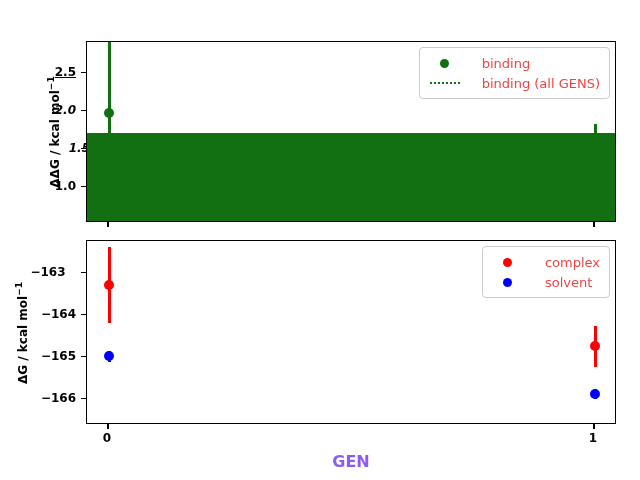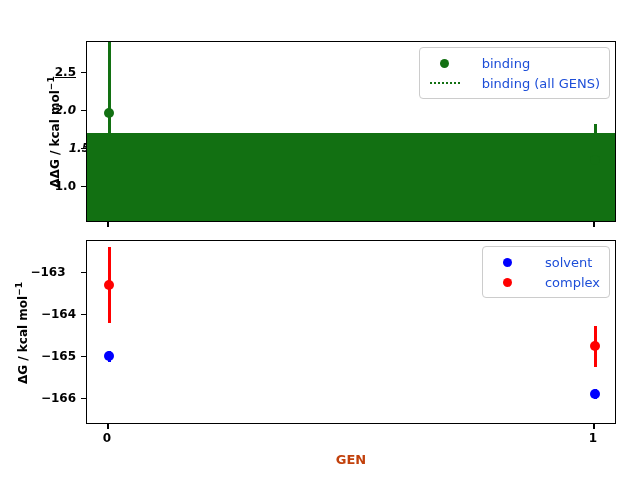--- a/index.html
+++ b/index.html
@@ -26,41 +26,41 @@
   }
   .xtick{position:absolute;width:1.7px;height:5px;background:#000;}
   .xtlabel{position:absolute;font-size:12px;font-weight:bold;color:#000;text-align:center;}
 
   
   .ylabel{
     position:absolute;font-size:12px;font-weight:bold;color:#000;
     transform-origin:50% 50%;transform:rotate(-90deg);white-space:nowrap;
   }
   .xlabel{
-    position:absolute;font-size:13px;font-weight:bold;color:#c2410c;
+    position:absolute;font-size:16px;font-weight:bold;color:#8b5cf6;
     text-align:center;white-space:nowrap;
   }
   .sup{font-size:9px;vertical-align:super;}
 
   
   .band{position:absolute;}
   .errline{position:absolute;width:3px;}
   .marker{position:absolute;border-radius:50%;}
 
   
   .legend{
     position:absolute;box-sizing:border-box;
     background:#fff;border:1px solid #ccc;border-radius:4px;
     padding:5px 9px 5px 8px;
   }
   .legrow{display:flex;align-items:center;height:20px;}
   .legkey{width:34px;display:flex;align-items:center;justify-content:center;}
   .legdot{width:9px;height:9px;border-radius:50%;display:block;}
   .legdash{width:30px;height:0;border-top:2.2px dotted #127012;display:block;}
-  .legtext{font-size:13px;color:#1d4ed8;margin-left:20px;white-space:nowrap;}
+  .legtext{font-size:13px;color:#ef4444;margin-left:20px;white-space:nowrap;}
 </style>
 </head>
 <body>
 
 <div id="fig">
 
 
   <div class="ylabel" style="left:-26px;top:124px;width:160px;text-align:center;">
     <span>ΔΔG / kcal mol</span><span class="sup">−1</span>
   </div>
@@ -132,29 +132,29 @@
 
     <div class="errline" style="left:506.5px;top:85px;height:41px;background:#ff0000;"></div>
     <div class="marker" style="left:503px;top:100px;width:10px;height:10px;background:#ff0000;"></div>
 
     <div class="errline" style="left:506.5px;top:148px;height:10px;background:#0000ff;"></div>
     <div class="marker" style="left:503px;top:148px;width:10px;height:10px;background:#0000ff;"></div>
 
     <div class="legend" style="right:5px;top:5px;">
       <div class="legrow">
         <span class="legkey">
+          <span class="legdot" style="background:#ff0000;"></span>
+        </span>
+        <span class="legtext">complex</span>
+      </div>
+      <div class="legrow">
+        <span class="legkey">
           <span class="legdot" style="background:#0000ff;"></span>
         </span>
         <span class="legtext">solvent</span>
-      </div>
-      <div class="legrow">
-        <span class="legkey">
-          <span class="legdot" style="background:#ff0000;"></span>
-        </span>
-        <span class="legtext">complex</span>
       </div>
     </div>
   </div>
 
   <div class="xtick" style="left:107px;top:424px;"></div>
   <div class="xtlabel" style="left:88px;top:431px;width:38px;">0</div>
 
   <div class="xtick" style="left:593px;top:424px;"></div>
   <div class="xtlabel" style="left:574px;top:431px;width:38px;">1</div>
 

